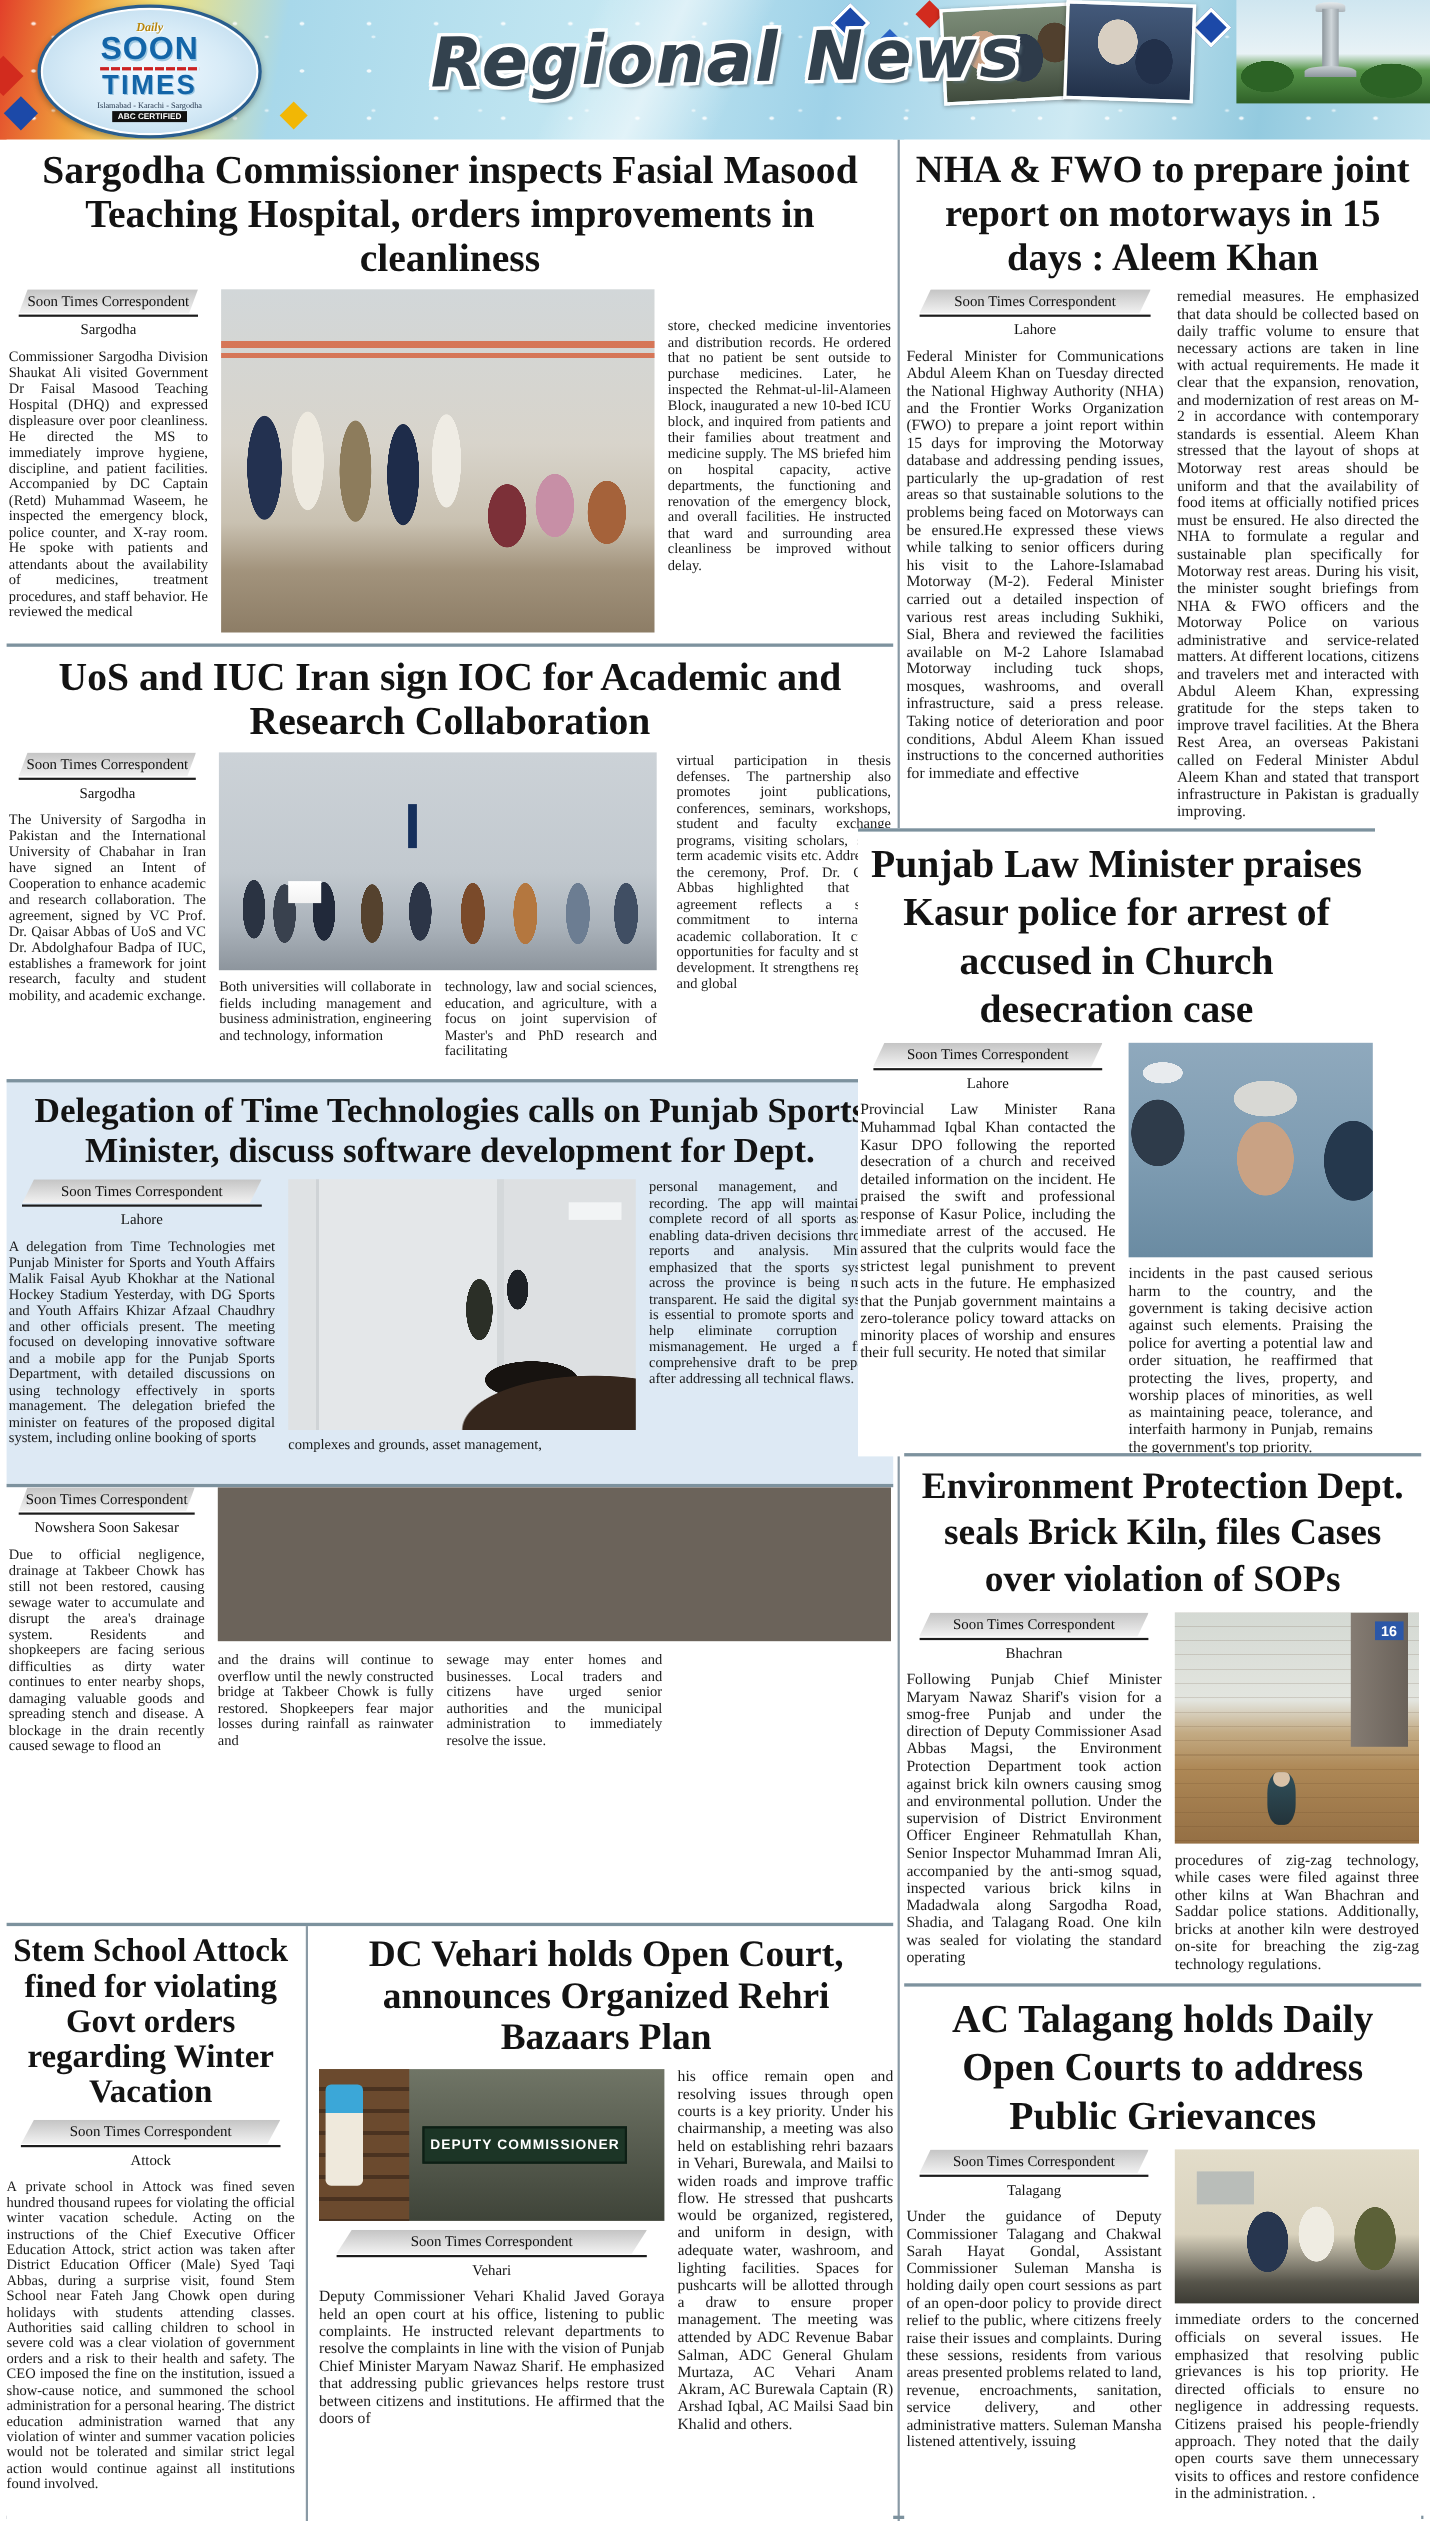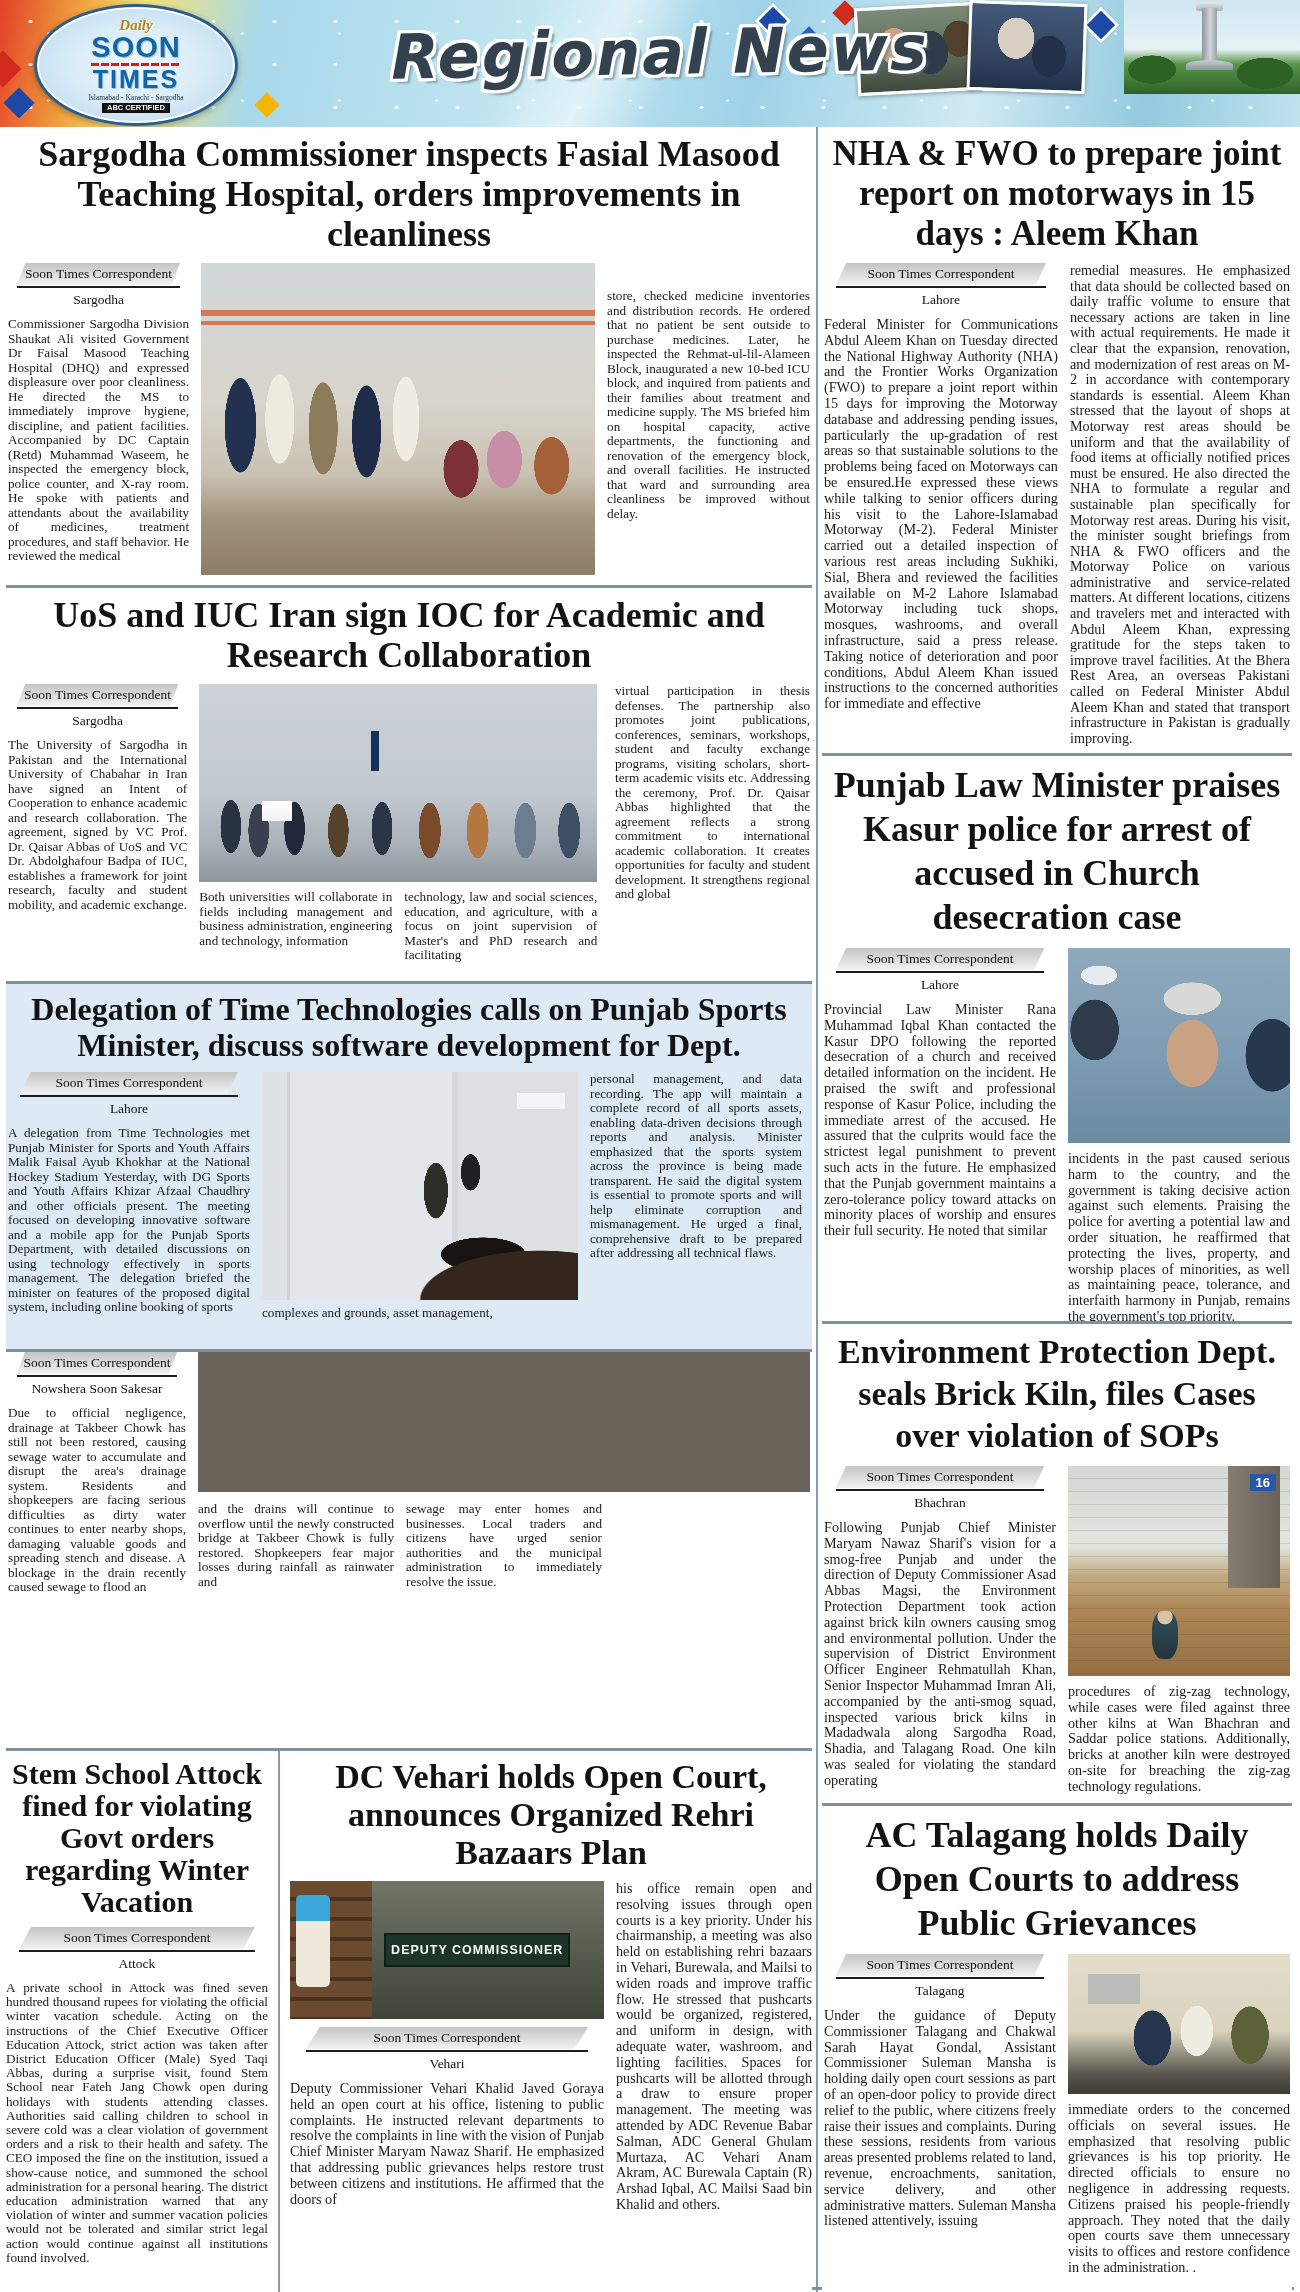--- a/index.html
+++ b/index.html
@@ -15,21 +15,21 @@
       linear-gradient(100deg,#e2402a 0%,#ef9f3c 6%,#f3e27a 11%,#a8d8ea 20%,#c4e7f2 42%,#9fd2e8 58%,#cfeaf3 75%,#93cadf 88%,#bfe2ee 100%);
     background-size:61px 43px, 97px 67px, 100% 100%, 100% 100%;}
   .banner-title{position:absolute;left:340px;top:16px;width:640px;text-align:center;
     font-family:"DejaVu Sans","Liberation Sans",sans-serif;font-weight:bold;font-style:italic;
     font-size:62px;letter-spacing:2px;color:#33424e;transform:rotate(-1deg);
     text-shadow:-3px -3px 0 #fff,3px -3px 0 #fff,-3px 3px 0 #fff,3px 3px 0 #fff,0 -3px 0 #fff,0 3px 0 #fff,-3px 0 0 #fff,3px 0 0 #fff,5px 5px 2px rgba(90,110,120,.55);}
   .logo{position:absolute;left:34px;top:4px;width:198px;height:116px;border-radius:50%;
     background:radial-gradient(ellipse at center,#f2f9ff 0%,#d7ebf7 50%,#b3d4ea 100%);
     border:3px solid #2a5e8e;box-shadow:0 0 0 2px #fff inset,0 2px 6px rgba(0,0,0,.3);
     display:flex;flex-direction:column;align-items:center;justify-content:center;line-height:1;}
-  .logo-daily{font-style:italic;font-weight:bold;color:#b8860b;font-size:15px;text-shadow:1px 1px 0 #fff;}
+  .logo-daily{font-style:italic;font-weight:bold;color:#b8860b;font-size:11px;text-shadow:1px 1px 0 #fff;}
   .logo-soon{font-family:"Liberation Sans",sans-serif;font-weight:bold;color:#1365a8;font-size:29px;letter-spacing:1px;text-shadow:1px 1px 0 #9cc6e0;}
   .logo-wave{width:90px;height:3px;background:repeating-linear-gradient(90deg,#cc2222 0 8px,transparent 8px 10px);margin:1px 0;}
   .logo-times{font-family:"Liberation Sans",sans-serif;font-weight:bold;color:#1365a8;font-size:25px;letter-spacing:2px;text-shadow:1px 1px 0 #9cc6e0;}
   .logo-cities{font-size:7.5px;color:#23344a;margin-top:2px;}
   .logo-abc{background:#111;color:#fff;font-size:7.5px;font-weight:bold;padding:1px 5px;margin-top:2px;font-family:"Liberation Sans",sans-serif;}
   .dmd{position:absolute;transform:rotate(45deg);}
   .bph{position:absolute;border:3px solid #fff;box-shadow:0 1px 4px rgba(0,0,0,.35);}
   .bph1{left:856px;top:5px;width:118px;height:82px;transform:rotate(-3deg);
     background:radial-gradient(ellipse 26px 30px at 30% 45%,#caa184 60%,transparent 61%),
       radial-gradient(ellipse 30px 36px at 60% 55%,#2e3b4a 60%,transparent 61%),
@@ -315,21 +315,21 @@
           <div class="dateline">Lahore</div>
         </div>
         <p class="bodyR">Federal Minister for Communications Abdul Aleem Khan on Tuesday directed the National Highway Authority (NHA) and the Frontier Works Organization (FWO) to prepare a joint report within 15 days for improving the Motorway database and addressing pending issues, particularly the up-gradation of rest areas so that sustainable solutions to the problems being faced on Motorways can be ensured.He expressed these views while talking to senior officers during his visit to the Lahore-Islamabad Motorway (M-2). Federal Minister carried out a detailed inspection of various rest areas including Sukhiki, Sial, Bhera and reviewed the facilities available on M-2 Lahore Islamabad Motorway including tuck shops, mosques, washrooms, and overall infrastructure, said a press release. Taking notice of deterioration and poor conditions, Abdul Aleem Khan issued instructions to the concerned authorities for immediate and effective</p>
       </div>
       <div style="width:222px;">
         <p class="bodyR" style="font-size:14.2px;line-height:15.6px;">remedial measures. He emphasized that data should be collected based on daily traffic volume to ensure that necessary actions are taken in line with actual requirements. He made it clear that the expansion, renovation, and modernization of rest areas on M-2 in accordance with contemporary standards is essential. Aleem Khan stressed that the layout of shops at Motorway rest areas should be uniform and that the availability of food items at officially notified prices must be ensured. He also directed the NHA to formulate a regular and sustainable plan specifically for Motorway rest areas. During his visit, the minister sought briefings from NHA &amp; FWO officers and the Motorway Police on various administrative and service-related matters. At different locations, citizens and travelers met and interacted with Abdul Aleem Khan, expressing gratitude for the steps taken to improve travel facilities. At the Bhera Rest Area, an overseas Pakistani called on Federal Minister Abdul Aleem Khan and stated that transport infrastructure in Pakistan is gradually improving.</p>
       </div>
     </div>
   </section>
 
-  <section class="art rt" style="left:822px;top:753px;width:470px;height:568px;">
+  <section class="art rt" style="left:780px;top:753px;width:470px;height:568px;">
     <h2 class="title tp">Punjab Law Minister praises Kasur police for arrest of accused in Church desecration case</h2>
     <div class="cols">
       <div style="width:236px;">
         <div class="bywrap">
           <div class="bybox"><span>Soon Times Correspondent</span></div>
           <div class="bybar"></div>
           <div class="dateline">Lahore</div>
         </div>
         <p class="bodyR">Provincial Law Minister Rana Muhammad Iqbal Khan contacted the Kasur DPO following the reported desecration of a church and received detailed information on the incident. He praised the swift and professional response of Kasur Police, including the immediate arrest of the accused. He assured that the culprits would face the strictest legal punishment to prevent such acts in the future. He emphasized that the Punjab government maintains a zero-tolerance policy toward attacks on minority places of worship and ensures their full security. He noted that similar</p>
       </div>

